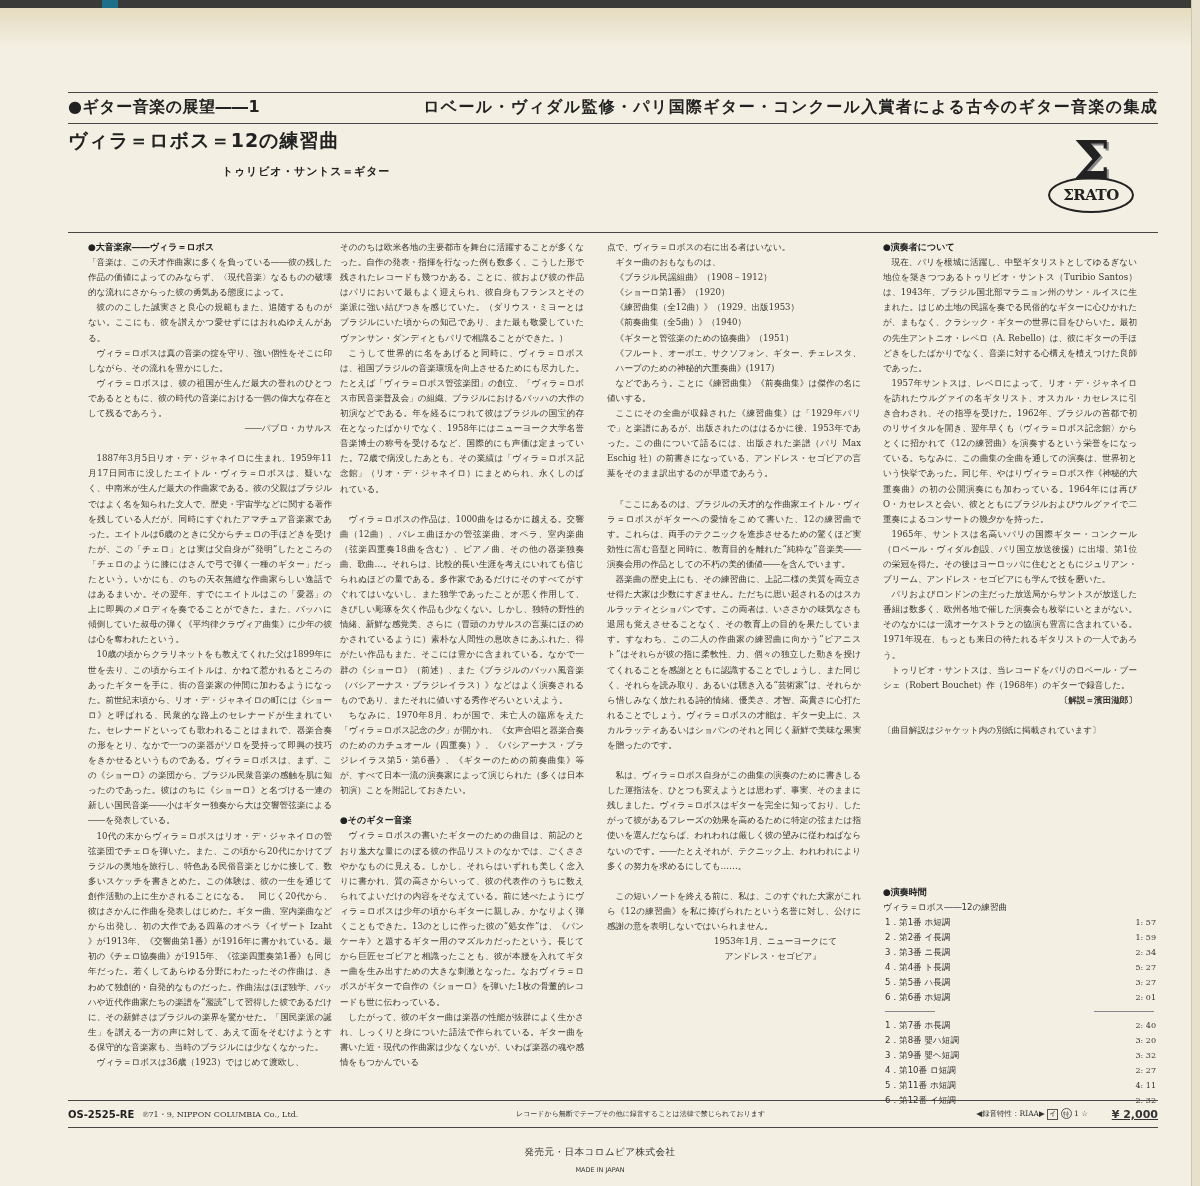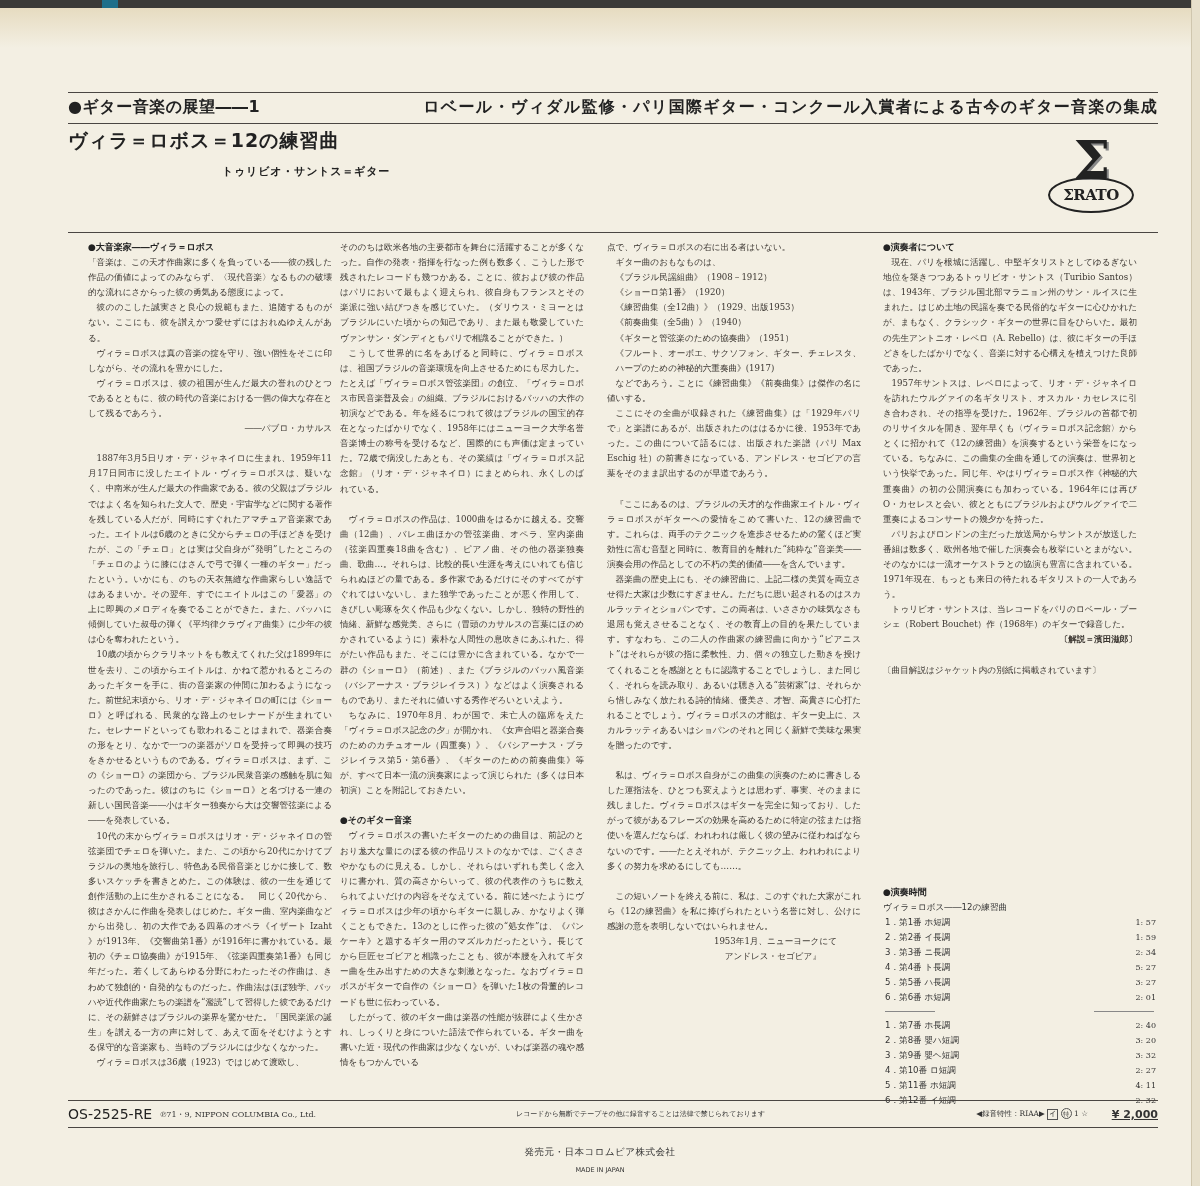--- a/index.html
+++ b/index.html
@@ -53,21 +53,21 @@
   .tracks .thead { font-weight: bold; font-size: 9px; color: #222; height: 15px; line-height: 15px; }
   .tracks .sub { height: 15px; line-height: 15px; }
   .trow { display: flex; justify-content: space-between; height: 15px; line-height: 15px; padding-left: 2px; }
   .trow .time { font-family: "DejaVu Serif", serif; font-size: 8px; width: 40px; text-align: right; }
   .sep { position: relative; height: 13px; }
   .sep::before { content: ""; position: absolute; left: 2px; width: 50px; top: 6px; border-top: 1px solid #888; }
   .sep::after { content: ""; position: absolute; right: 2px; width: 60px; top: 6px; border-top: 1px solid #888; }
 
   .footer-row { position: absolute; left: 68px; width: 1090px; top: 1105px; height: 18px;
     display: flex; align-items: center; font-size: 8px; color: #333; }
-  .footer-code { font-family: "DejaVu Sans", sans-serif; font-weight: normal; font-size: 14px; color: #222; margin-right: 8px; }
+  .footer-code { font-family: "DejaVu Sans", sans-serif; font-weight: bold; font-size: 10px; color: #222; margin-right: 8px; }
   .footer-copy { font-family: "DejaVu Serif", serif; font-size: 8px; }
   .footer-warn { position: absolute; left: 448px; font-size: 7px; }
   .footer-spec { position: absolute; right: 70px; font-size: 7.5px; }
   .footer-price { position: absolute; right: 0; font-family: "DejaVu Sans", sans-serif; font-weight: bold; font-size: 11px; text-decoration: underline; }
   .boxed { display: inline-block; border: 1px solid #555; padding: 0 1px; line-height: 9px; font-size: 7px; }
   .circled { display: inline-block; border: 1px solid #555; border-radius: 50%; width: 9px; height: 9px; line-height: 9px; text-align: center; font-size: 6px; }
 
   .distributor { position: absolute; left: 0; width: 1200px; top: 1146px; text-align: center;
     font-family: "DejaVu Sans", sans-serif; font-size: 9.5px; color: #333; letter-spacing: 0.5px; }
   .made { position: absolute; left: 0; width: 1200px; top: 1166px; text-align: center;
@@ -142,20 +142,21 @@
   <div class="gap"></div>
   <p>この短いノートを終える前に、私は、このすぐれた大家がこれら《12の練習曲》を私に捧げられたという名誉に対し、公けに感謝の意を表明しないではいられません。</p>
   <p class="right" style="padding-right:24px;">1953年1月、ニューヨークにて</p>
   <p class="right" style="padding-right:40px;">アンドレス・セゴビア』</p>
 </div>
 
 <div class="col c4">
   <p class="head">●演奏者について</p>
   <p>現在、パリを根城に活躍し、中堅ギタリストとしてゆるぎない地位を築きつつあるトゥリビオ・サントス（Turibio Santos）は、1943年、ブラジル国北部マラニョン州のサン・ルイスに生まれた。はじめ土地の民謡を奏でる民俗的なギターに心ひかれたが、まもなく、クラシック・ギターの世界に目をひらいた。最初の先生アントニオ・レベロ（A. Rebello）は、彼にギターの手ほどきをしたばかりでなく、音楽に対する心構えを植えつけた良師であった。</p>
   <p>1957年サントスは、レベロによって、リオ・デ・ジャネイロを訪れたウルグァイの名ギタリスト、オスカル・カセレスに引き合わされ、その指導を受けた。1962年、ブラジルの首都で初のリサイタルを開き、翌年早くも〈ヴィラ＝ロボス記念館〉からとくに招かれて《12の練習曲》を演奏するという栄誉をになっている。ちなみに、この曲集の全曲を通しての演奏は、世界初という快挙であった。同じ年、やはりヴィラ＝ロボス作《神秘的六重奏曲》の初の公開演奏にも加わっている。1964年には再びO・カセレスと会い、彼とともにブラジルおよびウルグァイで二重奏によるコンサートの幾夕かを持った。</p>
+  <p>1965年、サントスは名高いパリの国際ギター・コンクール（ロベール・ヴィダル創設、パリ国立放送後援）に出場、第1位の栄冠を得た。その後はヨーロッパに住むとともにジュリアン・ブリーム、アンドレス・セゴビアにも学んで技を磨いた。</p>
   <p>パリおよびロンドンの主だった放送局からサントスが放送した番組は数多く、欧州各地で催した演奏会も枚挙にいとまがない。そのなかには一流オーケストラとの協演も豊富に含まれている。1971年現在、もっとも来日の待たれるギタリストの一人であろう。</p>
   <p>トゥリビオ・サントスは、当レコードをパリのロベール・ブーシェ（Robert Bouchet）作（1968年）のギターで録音した。</p>
   <p class="right" style="font-weight:bold;">〔解説＝濱田滋郎〕</p>
   <div class="gap"></div>
   <p class="noindent">〔曲目解説はジャケット内の別紙に掲載されています〕</p>
 </div>
 
 <div class="tracks">
   <div class="thead">●演奏時間</div>
   <div class="sub">ヴィラ＝ロボス――12の練習曲</div>

